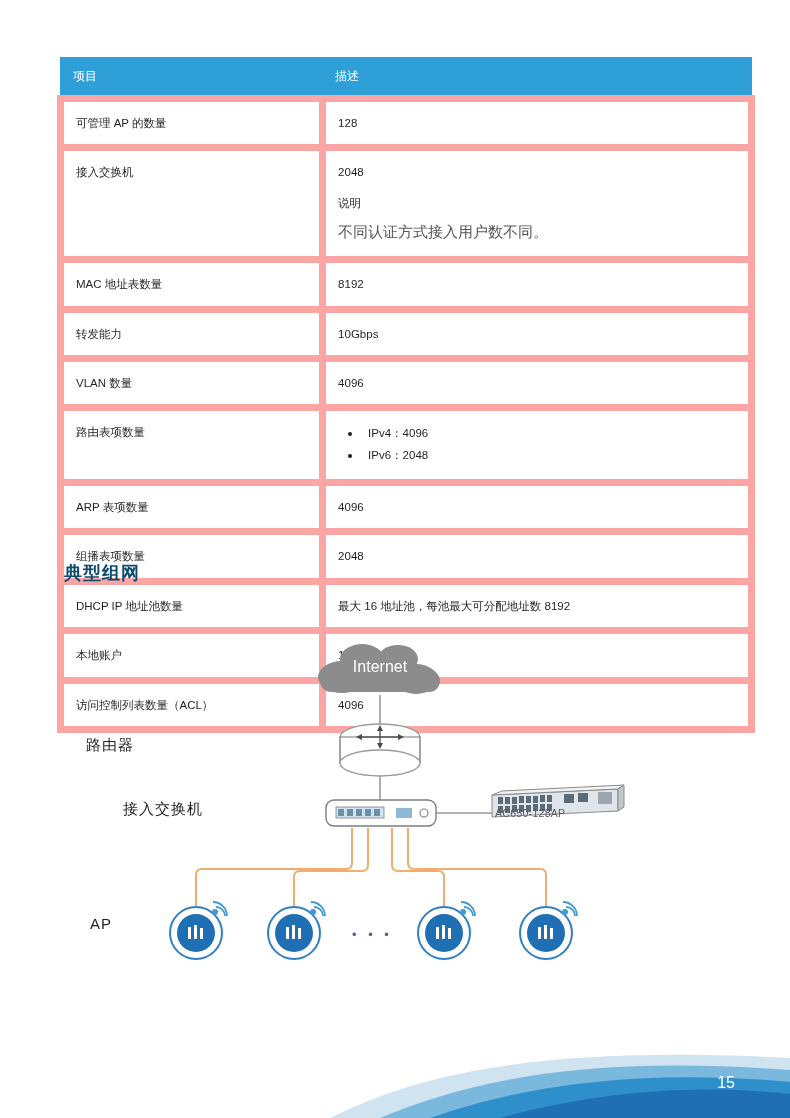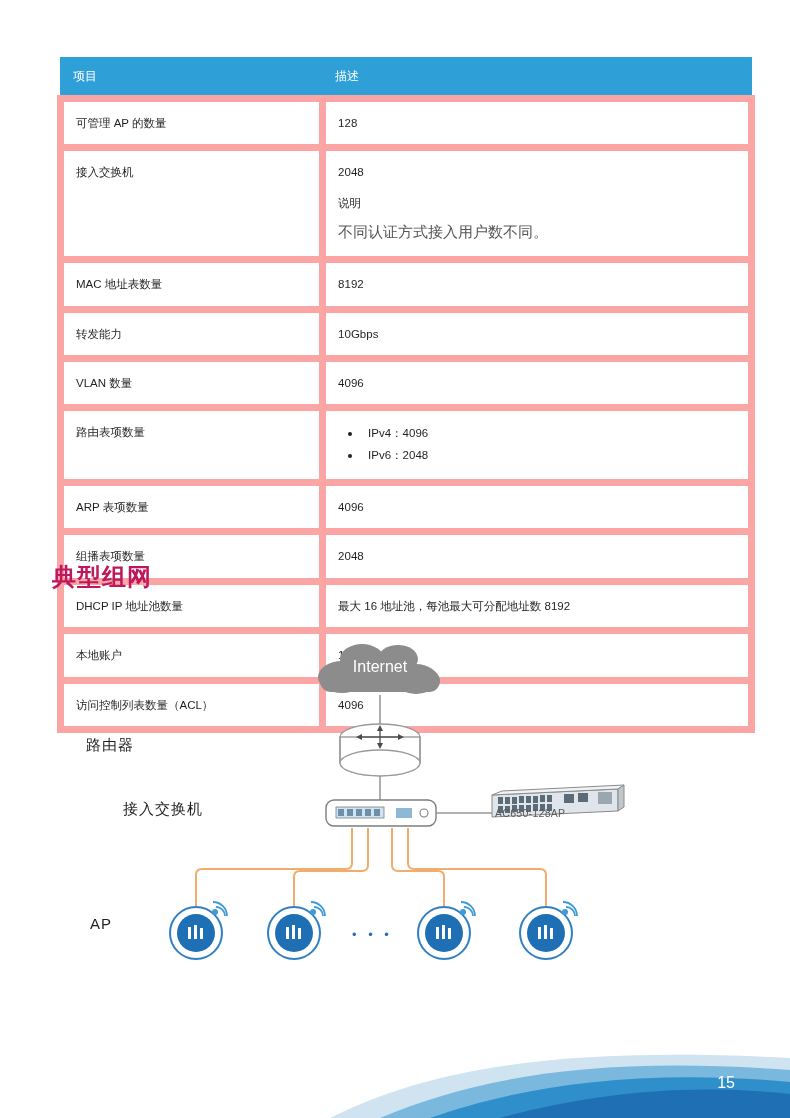--- a/index.html
+++ b/index.html
@@ -77,25 +77,25 @@
     top: 9px;
     width: 4px;
     height: 4px;
     background: #231f20;
     border-radius: 50%;
   }
 
   
   .section-heading {
     position: absolute;
-    left: 52px;
+    left: 64px;
     top: 561px;
-    font-size: 24px;
+    font-size: 18px;
     font-weight: bold;
-    color: #be185d;
+    color: #0c4a6e;
     letter-spacing: 1px;
   }
 
   
   .diagram {
     position: absolute;
     left: 52px;
     top: 615px;
     width: 690px;
     height: 380px;

